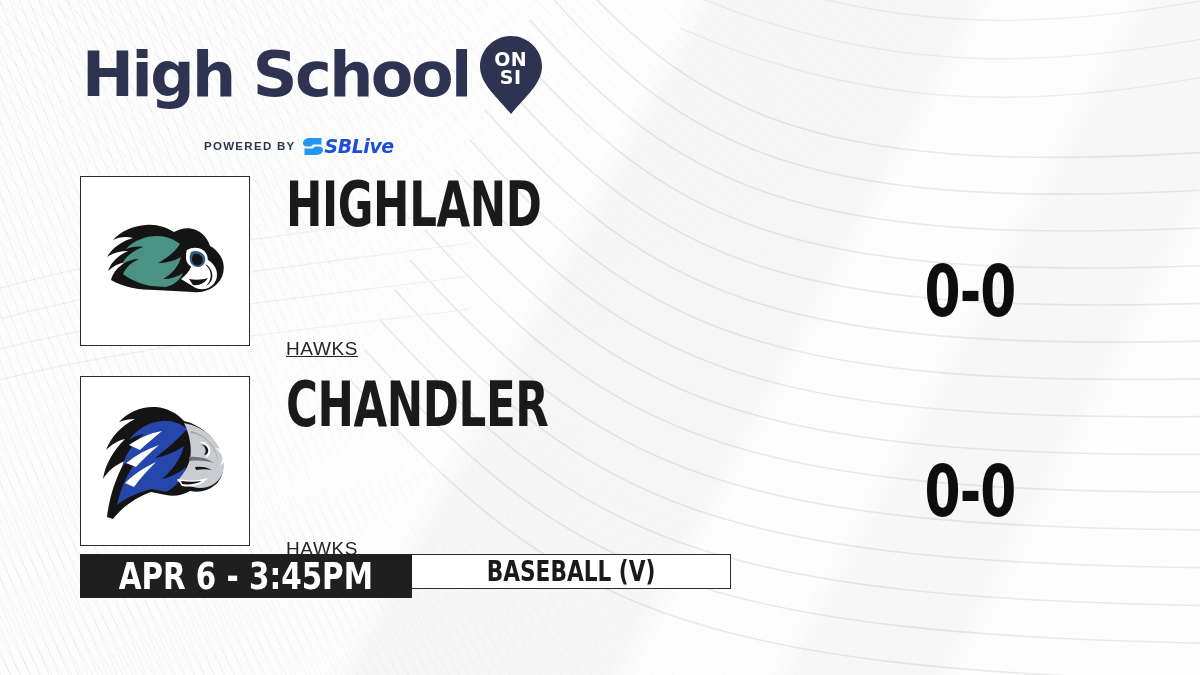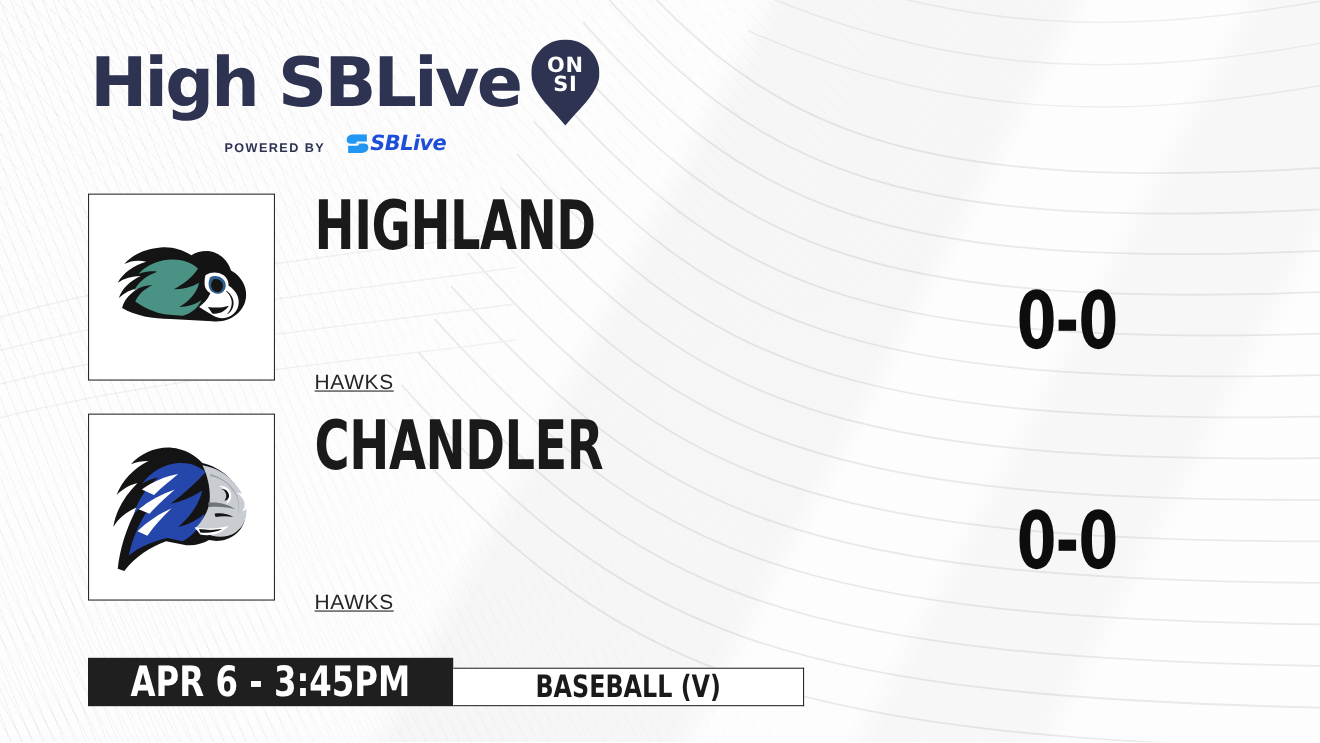--- a/index.html
+++ b/index.html
@@ -80,22 +80,22 @@
 
   .pin-text {
     position:absolute; left:0; top:14px; width:62px;
     text-align:center; color:#ffffff;
     font-family:"DejaVu Sans", sans-serif;
     font-weight:bold; font-size:19px; line-height:0.96;
     letter-spacing:0.5px;
   }
 
   .powered {
-    display:flex; align-items:flex-end; gap:19px;
-    margin-top:5px; margin-left:122px;
+    display:flex; align-items:center; gap:7px;
+    margin-top:21px; margin-left:122px;
   }
   .powered-label {
     font-size:11.5px; font-weight:bold; letter-spacing:1.3px;
     color:#2e3352;
   }
   .sb-mark { display:flex; align-items:center; gap:2px; }
   .sb-bolt { width:20px; height:17px; flex:0 0 auto; }
   .sb-word {
     font-family:"DejaVu Sans", sans-serif;
     font-size:19px; font-weight:bold; font-style:italic;
@@ -154,24 +154,24 @@
     white-space:nowrap;
     text-align:center;
     width:200px;
   }
   #record-highland { left:870px; top:255px; }
   #record-chandler { left:870px; top:455px; }
 
   
   .info-bar {
     position:absolute;
-    left:80px; top:566px;
+    left:80px; top:554px;
     height:76px;
     display:flex;
-    align-items:flex-end;
+    align-items:flex-start;
   }
   .info-date {
     background:#1f1f1f;
     color:#ffffff;
     width:332px;
     display:flex; align-items:center; justify-content:center;
     font-family:"DejaVu Sans Condensed","Liberation Sans Narrow","Liberation Sans", sans-serif;
     font-weight:bold;
     font-size:38px;
     letter-spacing:0px;
@@ -234,21 +234,21 @@
   </div>
 
   <div class="bg-layer bg-band"></div>
   <div class="bg-layer bg-band2"></div>
   <div class="bg-layer bg-hatch-left"></div>
   <div class="bg-layer bg-hatch-top"></div>
   <div class="bg-layer bg-hatch-bottom"></div>
 
   <div class="brand">
     <div class="brand-row">
-      <div class="brand-title">High SBLive</div>
+      <div class="brand-title">High School</div>
       <div class="pin-badge">
         <svg viewBox="0 0 62 78">
           <path d="M31 0 C14 0 0 13.5 0 30.5 C0 48 18 62 31 78 C44 62 62 48 62 30.5 C62 13.5 48 0 31 0 Z" fill="#2e3352"></path>
         </svg>
         <div class="pin-text">
           <div>ON</div>
           <div>SI</div>
         </div>
       </div>
     </div>

